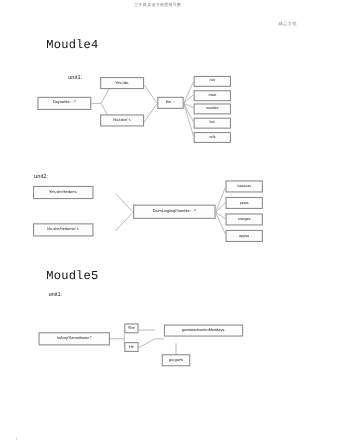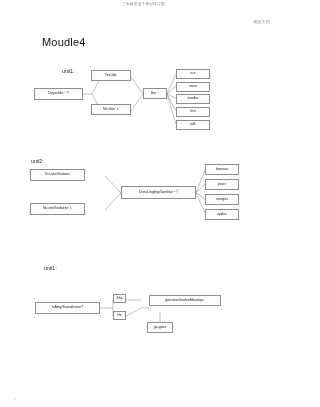--- a/index.html
+++ b/index.html
@@ -26,21 +26,21 @@
   }
   .doc-footer{
     position:absolute;bottom:6px;left:14px;
     font-size:3.4px;color:#b8b8b8;
   }
 
   
   .module-title{
     position:absolute;
     font-size:11px;color:#111;
-    font-family:Liberation Sans, sans-serif;
+    font-family:Liberation Mono, monospace;
     letter-spacing:.2px;
   }
   .unit-label{
     position:absolute;
     font-size:5.2px;color:#1a1a1a;
   }
 
   
   .node{
     position:absolute;
@@ -132,20 +132,21 @@
 
   <div class="node" style="left:30px;top:203px;width:55px;height:12px;">No,she/hedoesn' t.</div>
 
   <div class="node" style="left:121px;top:186px;width:75px;height:13px;">DoesLingling/Samlike···?</div>
 
   <div class="node small" style="left:205px;top:164px;width:34px;height:11px;">bananas</div>
   <div class="node small" style="left:205px;top:179px;width:34px;height:11px;">pears</div>
   <div class="node small" style="left:205px;top:194px;width:34px;height:11px;">oranges</div>
   <div class="node small" style="left:205px;top:209px;width:34px;height:11px;">apples</div>
 
+  <div class="module-title" style="left:42px;top:246px;">Moudle5</div>
 
   <div class="unit-label" style="left:44px;top:265px;">unit1:</div>
 
   <div class="node" style="left:35px;top:302px;width:65px;height:12px;">IsAmy/Samathome?</div>
 
   <div class="node" style="left:113px;top:294px;width:13px;height:9px;">She</div>
 
   <div class="node" style="left:113px;top:311px;width:13px;height:9px;">He</div>
 
   <div class="node" style="left:149px;top:295px;width:72px;height:11px;">goestoschoolonMondays.</div>

